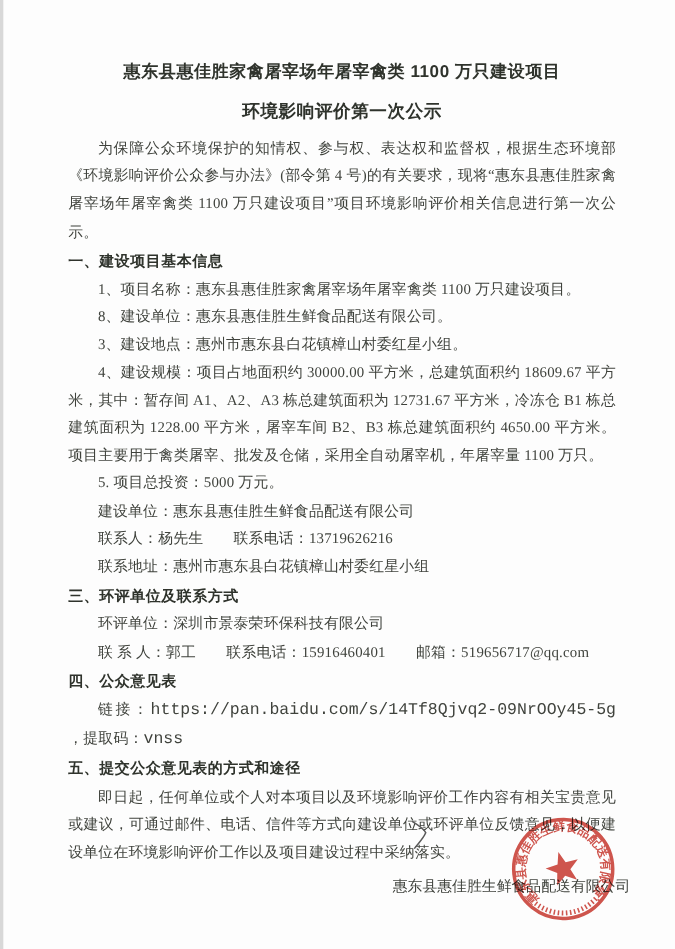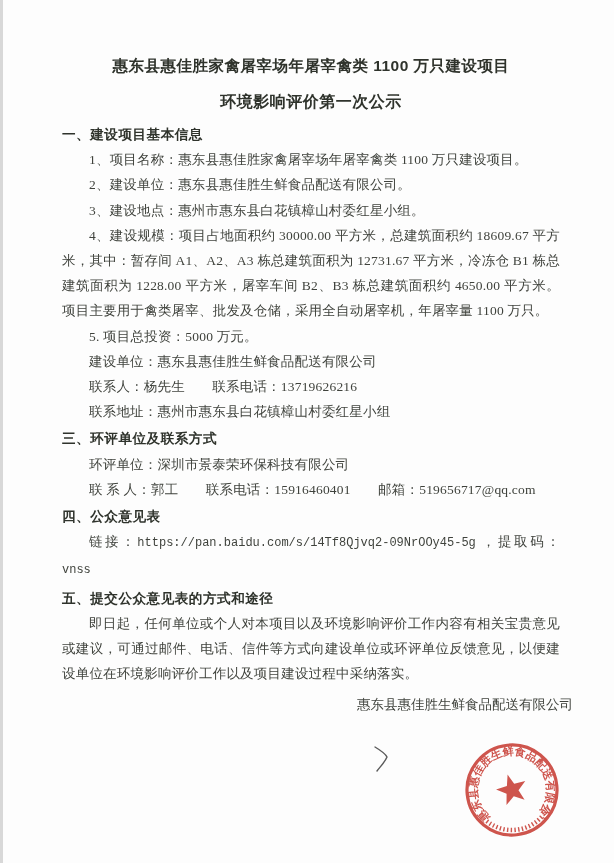--- a/index.html
+++ b/index.html
@@ -24,44 +24,45 @@
   .para{
     margin:0;font-size:13.5px;line-height:25.2px;
     text-align:justify;text-justify:inter-ideograph;
     letter-spacing:0.2px;
   }
   .indent{text-indent:2em;}
   .sec{
     margin:2px 0 0;font-size:13.6px;line-height:25.2px;font-weight:700;color:#2f332c;
     font-family:Liberation Serif, serif;letter-spacing:0.5px;
   }
-  .mono{font-family:"Liberation Mono","DejaVu Sans Mono",monospace;font-size:12px;letter-spacing:0;}
+  .mono{font-family:"Liberation Mono","DejaVu Sans Mono",monospace;font-size:15px;letter-spacing:0;}
   .sig-block{margin-top:4px;font-size:13.5px;line-height:29px;text-align:right;}
   .sig-company{margin-right:-13px;}
   .seal{
     position:absolute;left:455px;top:733px;width:114px;height:114px;
     opacity:0.85;mix-blend-mode:multiply;transform:rotate(-6deg);
     pointer-events:none;
   }
   .seal-ring-text{font-family:"Liberation Serif","DejaVu Serif",serif;font-size:11px;font-weight:700;}
   .pen-mark{position:absolute;left:372px;top:744px;width:22px;height:30px;}
 </style>
 </head>
 <body>
 
 <div class="page">
   <div class="edge-strip"></div>
 
   <h1 class="title title1">惠东县惠佳胜家禽屠宰场年屠宰禽类 1100 万只建设项目</h1>
   <h1 class="title title2">环境影响评价第一次公示</h1>
 
+  <p class="para indent">为保障公众环境保护的知情权、参与权、表达权和监督权，根据生态环境部《环境影响评价公众参与办法》(部令第 4 号)的有关要求，现将“惠东县惠佳胜家禽屠宰场年屠宰禽类 1100 万只建设项目”项目环境影响评价相关信息进行第一次公示。</p>
 
   <h2 class="sec">一、建设项目基本信息</h2>
   <p class="para indent">1、项目名称：惠东县惠佳胜家禽屠宰场年屠宰禽类 1100 万只建设项目。</p>
-  <p class="para indent">2、建设单位：惠东县惠佳胜生鲜食品配送有限公司。</p>
+  <p class="para indent">8、建设单位：惠东县惠佳胜生鲜食品配送有限公司。</p>
   <p class="para indent">3、建设地点：惠州市惠东县白花镇樟山村委红星小组。</p>
   <p class="para indent">4、建设规模：项目占地面积约 30000.00 平方米，总建筑面积约 18609.67 平方米，其中：暂存间 A1、A2、A3 栋总建筑面积为 12731.67 平方米，冷冻仓 B1 栋总建筑面积为 1228.00 平方米，屠宰车间 B2、B3 栋总建筑面积约 4650.00 平方米。项目主要用于禽类屠宰、批发及仓储，采用全自动屠宰机，年屠宰量 1100 万只。</p>
   <p class="para indent">5. 项目总投资：5000 万元。</p>
 
   <p class="para indent">建设单位：惠东县惠佳胜生鲜食品配送有限公司</p>
   <p class="para indent">联系人：杨先生　　联系电话：13719626216</p>
   <p class="para indent">联系地址：惠州市惠东县白花镇樟山村委红星小组</p>
 
   <h2 class="sec">三、环评单位及联系方式</h2>
   <p class="para indent">环评单位：深圳市景泰荣环保科技有限公司</p>

